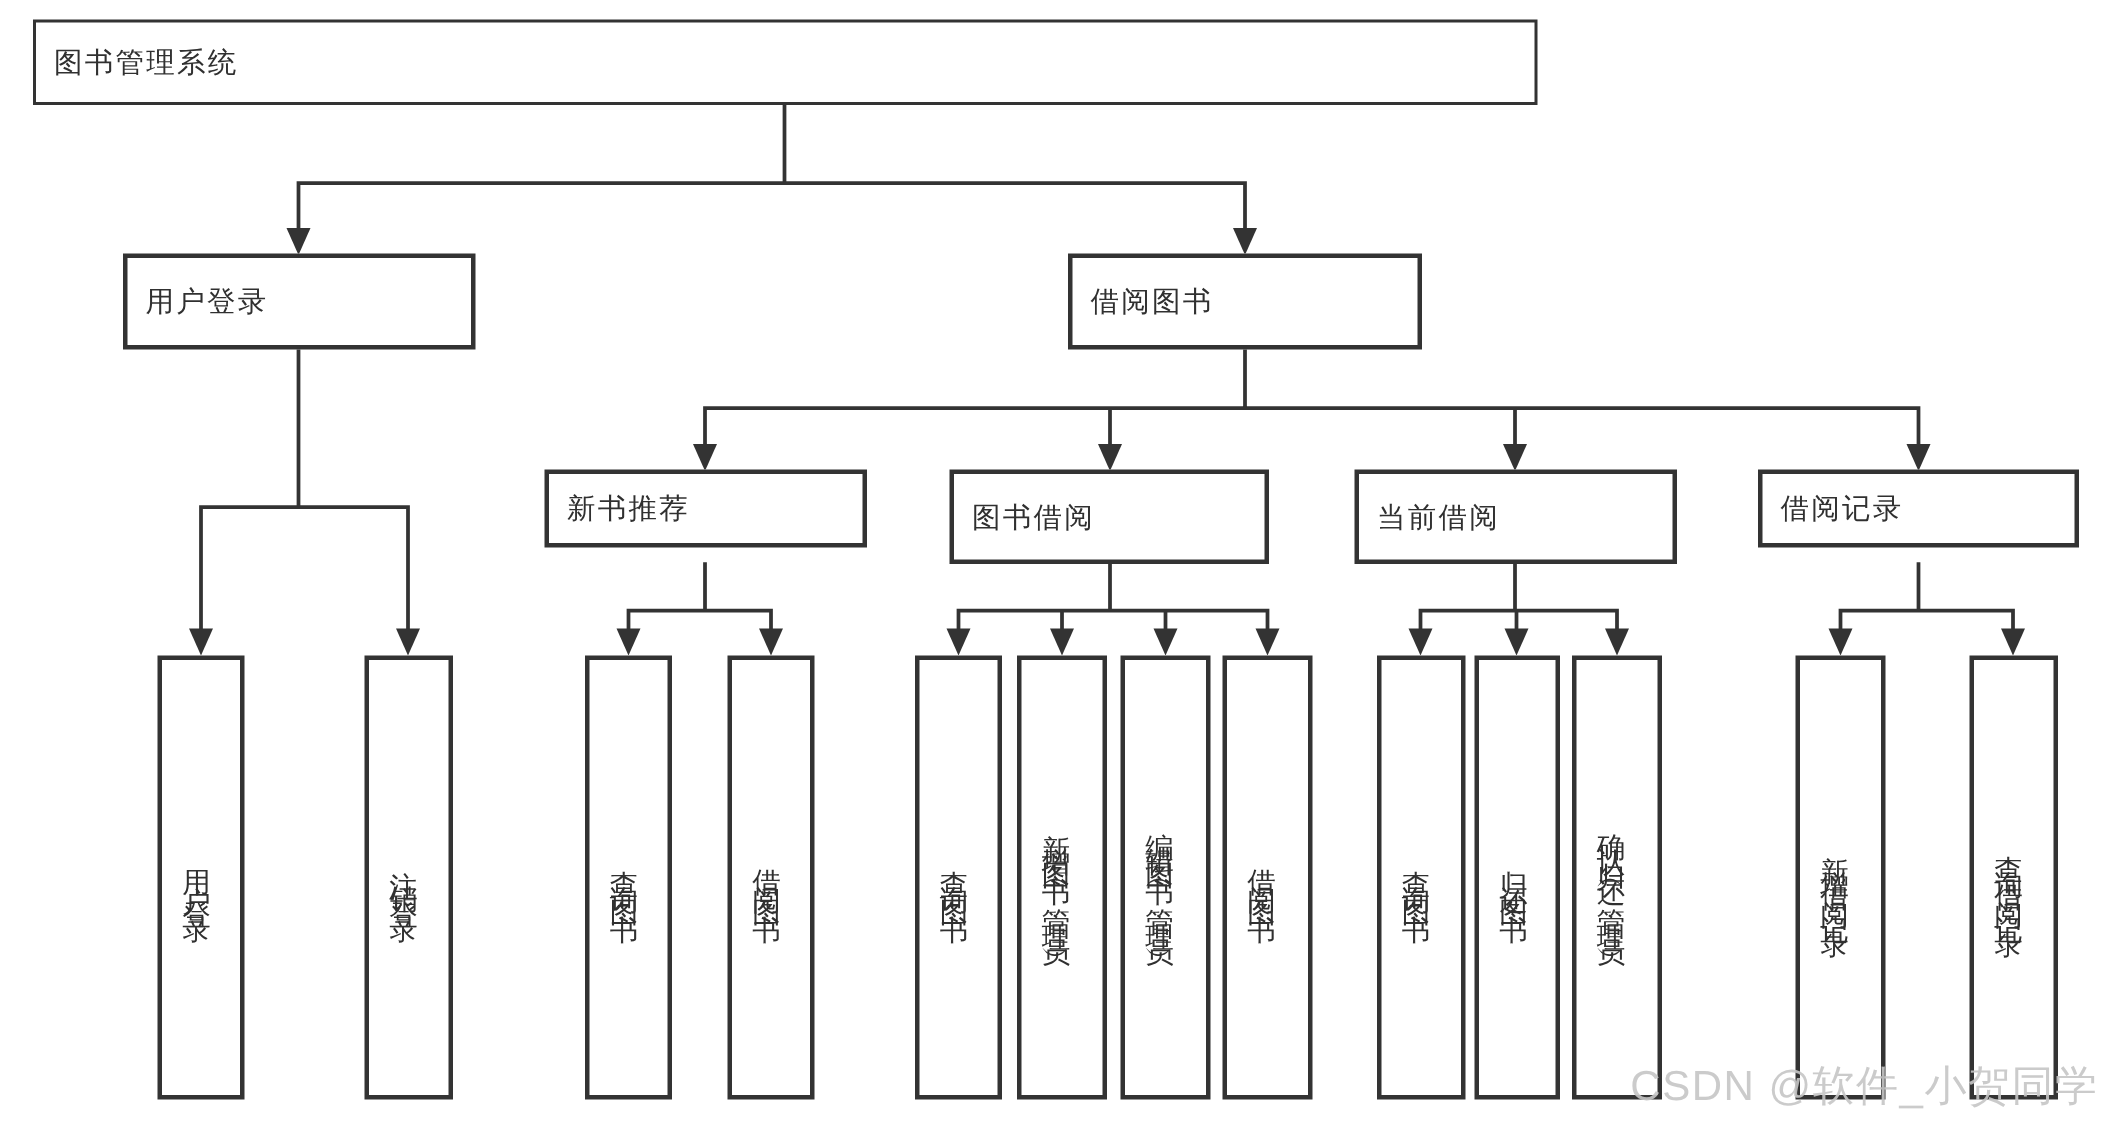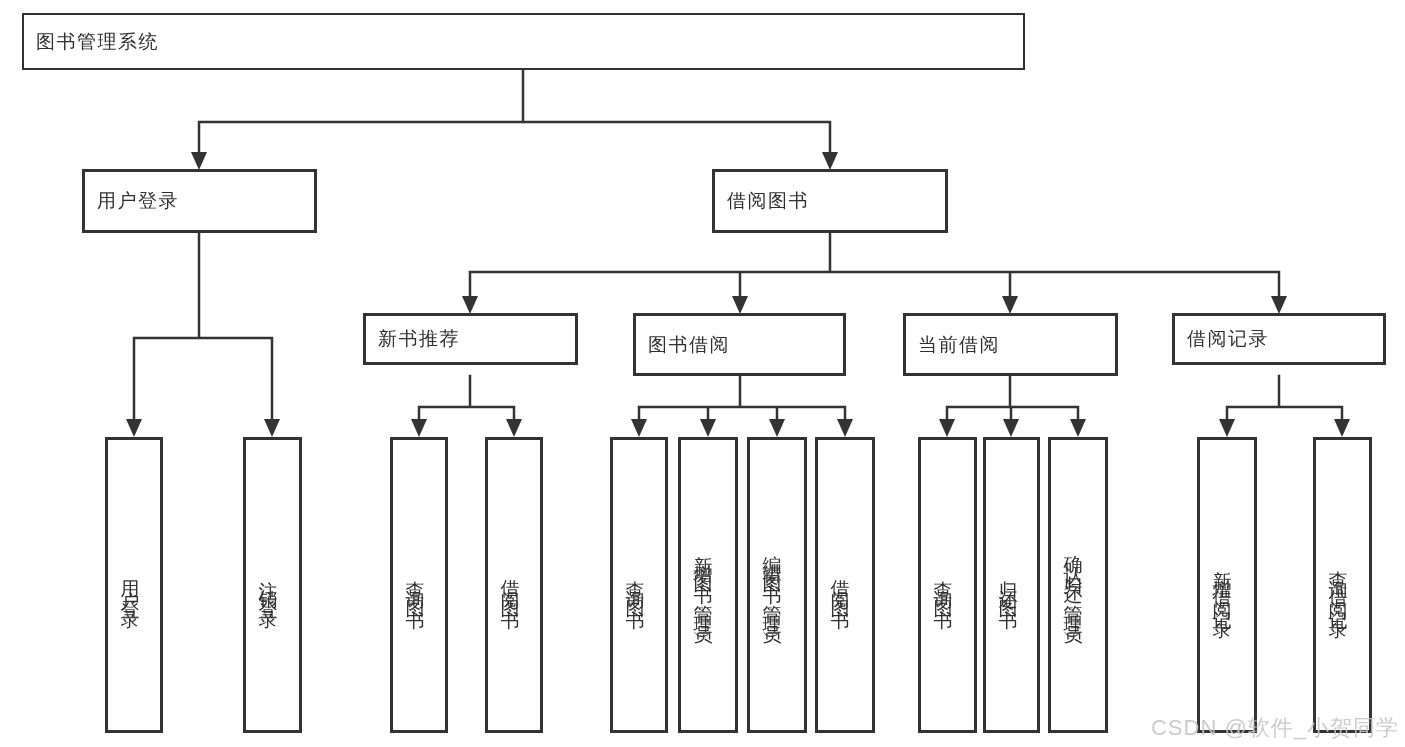--- a/index.html
+++ b/index.html
@@ -39,21 +39,21 @@
   .b-l6{left:678px;width:60px;}
   .b-l7{left:747px;width:60px;}
   .b-l8{left:815px;width:60px;}
   .b-l9{left:918px;width:59px;}
   .b-l10{left:983px;width:57px;}
   .b-l11{left:1048px;width:60px;}
   .b-l12{left:1197px;width:60px;}
   .b-l13{left:1313px;width:59px;}
   .watermark{
     position:absolute;right:6px;bottom:4px;z-index:3;
-    font-size:22px;letter-spacing:1px;color:var(--watermark,#c6c6c6);opacity:.9;
+    font-size:28px;letter-spacing:1px;color:var(--watermark,#c6c6c6);opacity:.9;
   }
   svg .line{stroke:var(--line,#333333);stroke-width:2.5;fill:none;stroke-linecap:square;}
   svg .arrow{fill:var(--line,#333333);stroke:none;}
 </style>
 </head>
 <body>
 
 <div class="stage">
 
   <svg class="connectors" width="1405" height="747" viewBox="0 0 1405 747">

